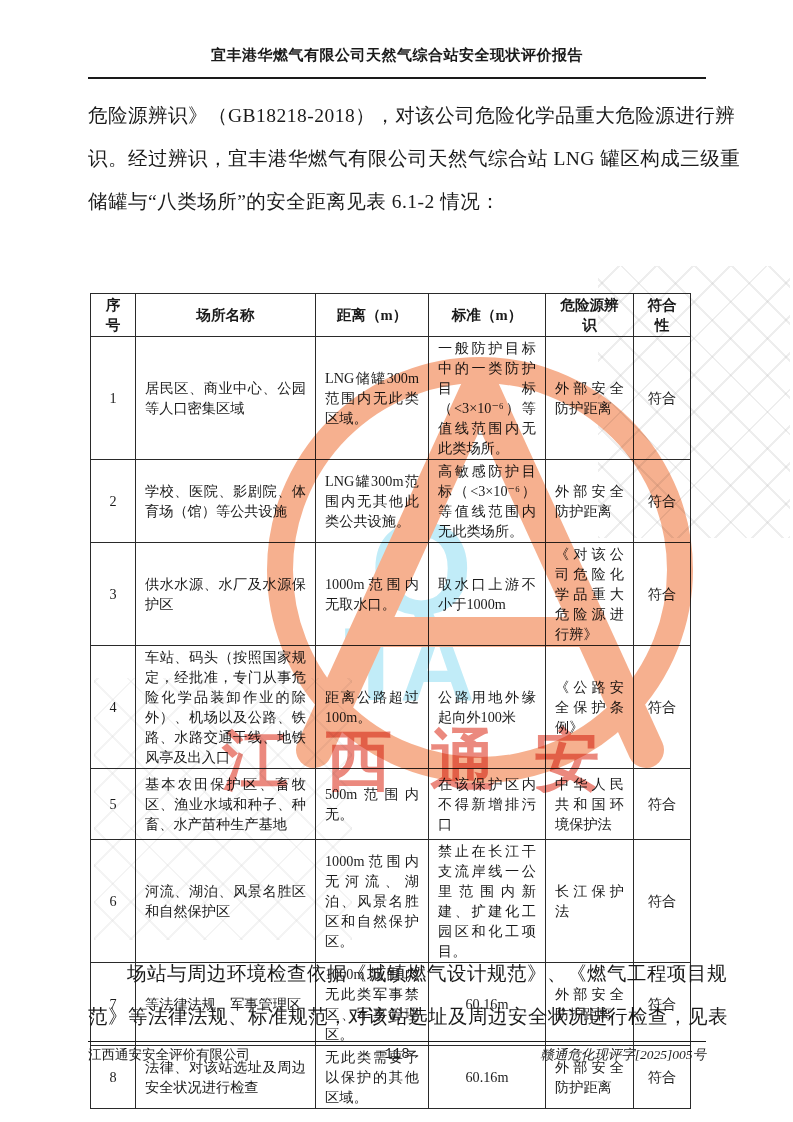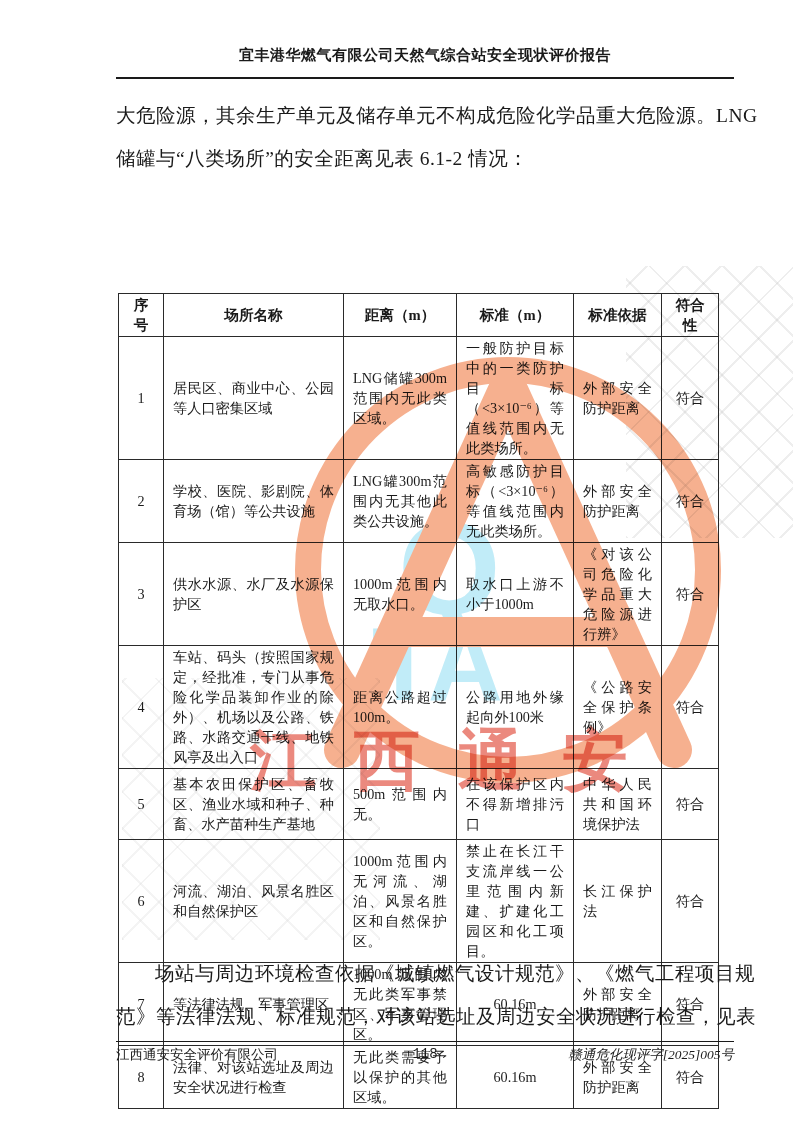--- a/index.html
+++ b/index.html
@@ -1,21 +1,21 @@
 <!DOCTYPE html>
 <html><head>
 <meta charset="utf-8">
 <style>
   html,body{margin:0;padding:0;}
   body{
     width:793px;height:1122px;position:relative;background:#ffffff;
     font-family:"Liberation Serif","DejaVu Serif",serif;color:#1a1a1a;
     overflow:hidden;
   }
-  .page{position:absolute;inset:0;margin-left:28px;}
+  .page{position:absolute;inset:0;}
   
   .hdr-title{
     position:absolute;top:46px;left:88px;width:618px;text-align:center;
     font-size:15px;font-weight:bold;letter-spacing:.5px;
   }
   .hdr-rule{position:absolute;top:77px;left:88px;width:618px;border-top:2px solid #1a1a1a;}
   
   .para{position:absolute;left:88px;width:618px;font-size:19.5px;line-height:43px;letter-spacing:.5px;}
   .para1{top:94px;}
   .para2{top:952px;}
@@ -63,41 +63,42 @@
 </style>
 </head>
 <body>
 
 <div class="page">
 
   <div class="hdr-title">宜丰港华燃气有限公司天然气综合站安全现状评价报告</div>
   <div class="hdr-rule"></div>
 
   <div class="para para1">
-    <div class="pline">大危险源，其余生产单元及储存单元不构成危险化学品重大危险源。LNG</div>
+    <div class="pline">危险源辨识》（GB18218-2018），对该公司危险化学品重大危险源进行辨</div>
+    <div class="pline">识。经过辨识，宜丰港华燃气有限公司天然气综合站 LNG 罐区构成三级重</div>
     <div class="pline">储罐与“八类场所”的安全距离见表 6.1-2 情况：</div>
   </div>
 
 
   <table class="main">
     <colgroup>
       <col style="width:45px">
         <col style="width:180px">
         <col style="width:113px">
       <col style="width:117px">
         <col style="width:88px">
         <col style="width:57px">
     </colgroup>
     <tbody>
         <tr class="hr">
       <th>序号</th>
       <th>场所名称</th>
       <th>距离（m）</th>
       <th>标准（m）</th>
-      <th>标准依据</th>
+      <th>危险源辨识</th>
       <th>符合性</th>
     </tr>
     <tr class="r1">
       <td class="c">1</td>
       <td class="j">居民区、商业中心、公园等人口密集区域</td>
       <td class="j">LNG储罐300m范围内无此类区域。</td>
       <td class="j">一般防护目标中的一类防护目标（&lt;3×10⁻⁶）等值线范围内无此类场所。</td>
       <td class="j">外部安全防护距离</td>
       <td class="c">符合</td>
     </tr>

